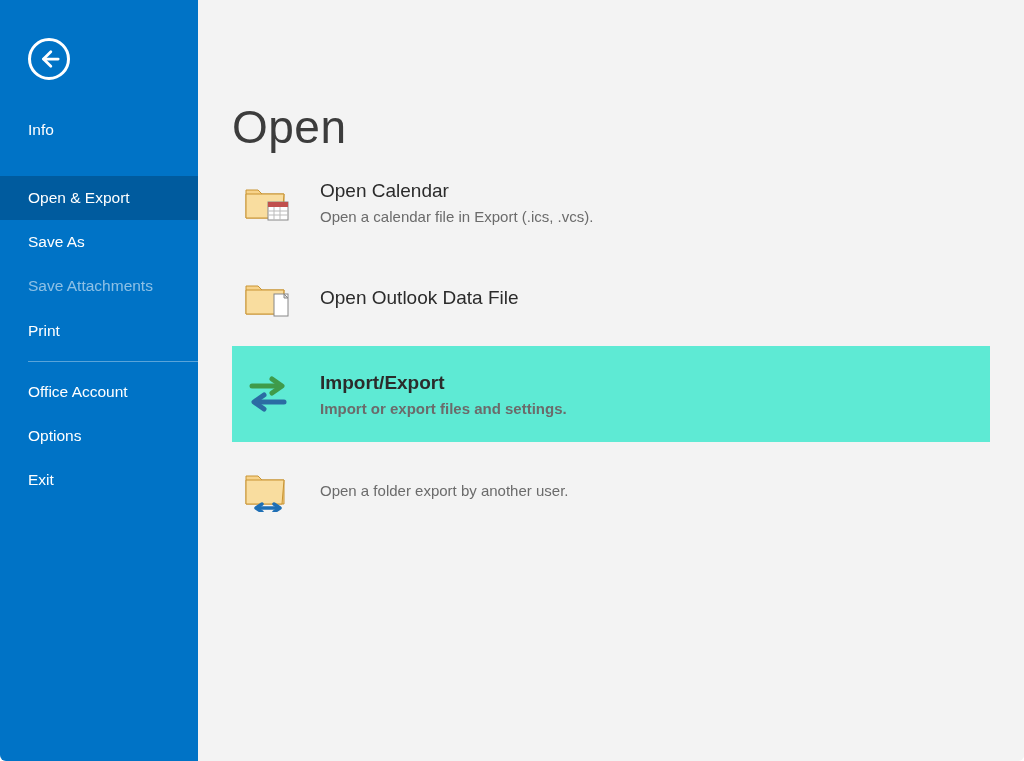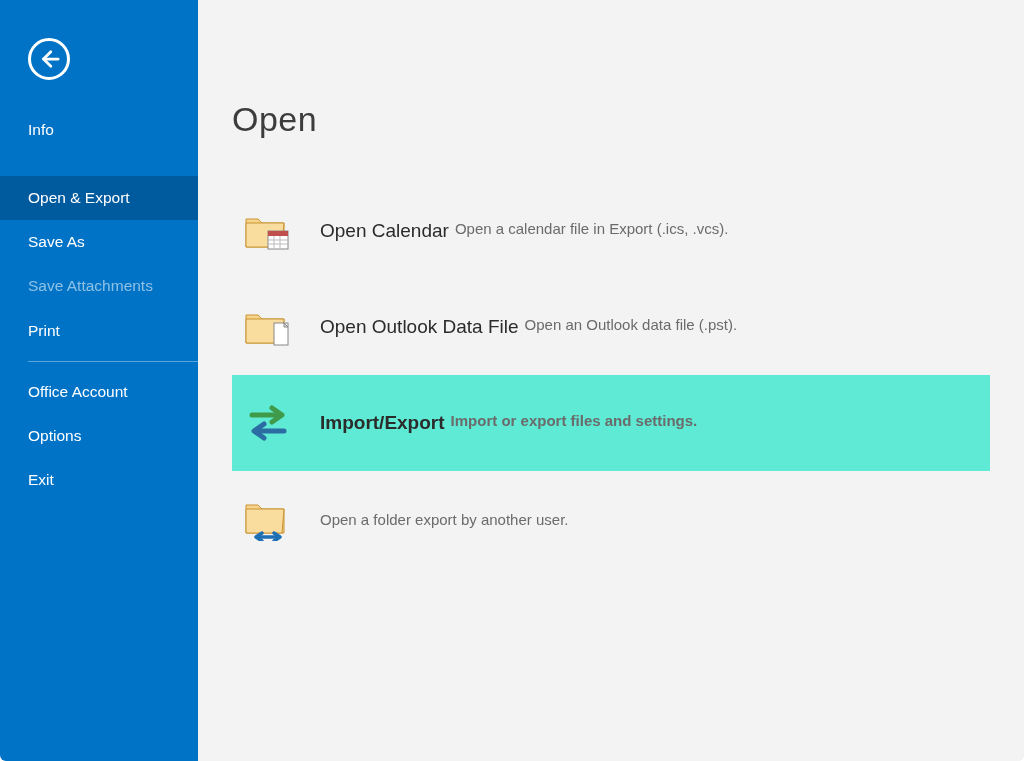--- a/index.html
+++ b/index.html
@@ -92,41 +92,40 @@
 
   
   .main {
     position: absolute;
     left: 198px; top: 0; right: 0; bottom: 0;
     background: #f3f3f3;
     padding: 100px 34px 0 34px;
     border-bottom-right-radius: 6px;
   }
   .page-title {
-    font-size: 34px;
+    font-size: 46px;
     font-weight: 300;
     color: #3c3c3c;
-    margin-bottom: 44px;
     letter-spacing: 0.5px;
   }
   .option-list { display: flex; flex-direction: column; }
   .option {
     display: flex; align-items: center;
     padding: 20px 12px 20px 12px;
     cursor: pointer;
     gap: 28px;
     min-height: 96px;
   }
   .option.highlight { background: #5eead4; font-weight: bold; }
   .opt-icon {
     width: 48px; height: 44px;
     flex-shrink: 0;
     display: flex; align-items: center; justify-content: center;
   }
-  .opt-text { display: flex; flex-direction: row; gap: 6px; }
+  .opt-text { display: flex; flex-direction: column; gap: 6px; }
   .opt-title {
     font-size: 19px;
     color: #2b2b2b;
   }
   .opt-desc {
     font-size: 15px;
     color: #6b6b6b;
   }
 </style>
 </head>
@@ -215,21 +214,20 @@
         <div class="opt-icon">
           <svg width="48" height="44" viewBox="0 0 48 44">
             <path d="M2 10 L2 38 L40 38 L40 14 L18 14 L14 10 Z" fill="#f7d38b" stroke="#c99432" stroke-width="1"></path>
             <path d="M2 14 L40 14 L38 38 L2 38 Z" fill="#f9dd9f" stroke="#c99432" stroke-width="1"></path>
             <rect x="30" y="18" width="14" height="22" fill="#fff" stroke="#888" stroke-width="1"></rect>
             <polygon points="40,18 44,22 40,22" fill="#ddd" stroke="#888" stroke-width="1"></polygon>
           </svg>
         </div>
         <div class="opt-text">
           <div class="opt-title">Open Outlook Data File</div>
-          <div class="opt-desc">Open an Outlook data file (.pst).</div>
         </div>
       </div>
 
       <div class="option highlight">
         <div class="opt-icon">
           <svg width="48" height="44" viewBox="0 0 48 44">
             <g stroke-linecap="round" stroke-linejoin="round">
               <line x1="8" y1="14" x2="34" y2="14" stroke="#3f9b4a" stroke-width="5"></line>
               <polyline points="28,7 38,14 28,21" fill="none" stroke="#3f9b4a" stroke-width="5"></polyline>
               <line x1="40" y1="30" x2="14" y2="30" stroke="#2b6ca3" stroke-width="5"></line>

